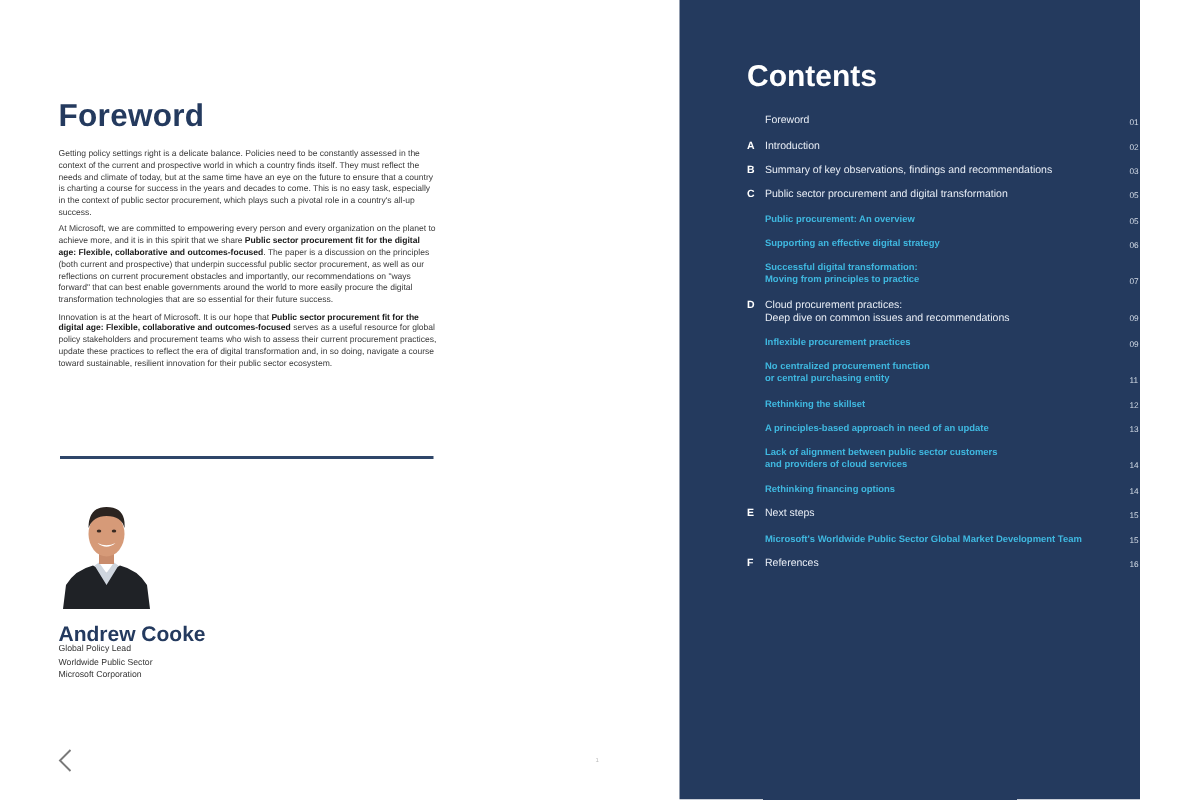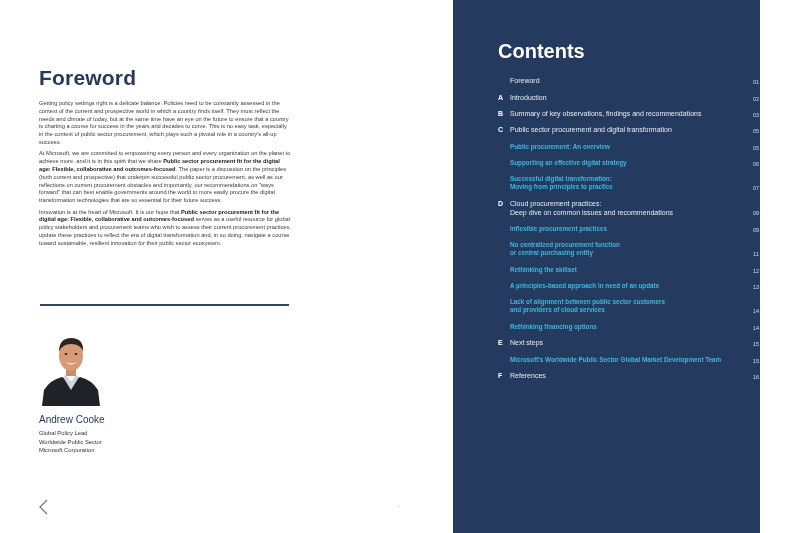--- a/index.html
+++ b/index.html
@@ -12,21 +12,21 @@
     .fw-title { position: absolute; left: 39px; top: 66px; font-size: 21px; font-weight: bold; color: #243a5e; letter-spacing: 0.2px; }
     .fw-body { position: absolute; left: 39px; top: 100px; width: 252px; font-size: 5.7px; line-height: 7.8px; color: #3a3a3a; }
     .fw-body p { margin-bottom: 3.6px; }
     .fw-body b { color: #1a1a1a; font-weight: bold; }
 
     .divider { position: absolute; left: 40px; top: 304px; width: 249px; height: 2px; background: #2f4669; }
 
     .photo { position: absolute; left: 40px; top: 330px; width: 62px; height: 76px; overflow: hidden; background: #ffffff; }
     .photo svg { display: block; }
 
-    .author-name { position: absolute; left: 39px; top: 414px; font-size: 10px; font-weight: normal; color: #243a5e; }
+    .author-name { position: absolute; left: 39px; top: 414px; font-size: 14px; font-weight: bold; color: #243a5e; }
     .author-role { position: absolute; left: 39px; top: 429px; font-size: 5.8px; line-height: 8.5px; color: #333333; }
 
     .nav-prev { position: absolute; left: 37px; top: 498px; width: 14px; height: 18px; cursor: pointer; }
     .page-num { position: absolute; left: 397px; top: 504px; font-size: 4px; color: #bbbbbb; }
 
     .contents-title { position: absolute; left: 45px; top: 40px; font-size: 20px; font-weight: bold; color: #ffffff; }
 
     .toc { position: absolute; left: 0; top: 0; width: 347px; height: 533px; }
     .toc-row { position: absolute; left: 0; width: 347px; cursor: pointer; }
     .toc-letter { position: absolute; left: 45px; font-size: 7px; font-weight: bold; color: #ffffff; }

